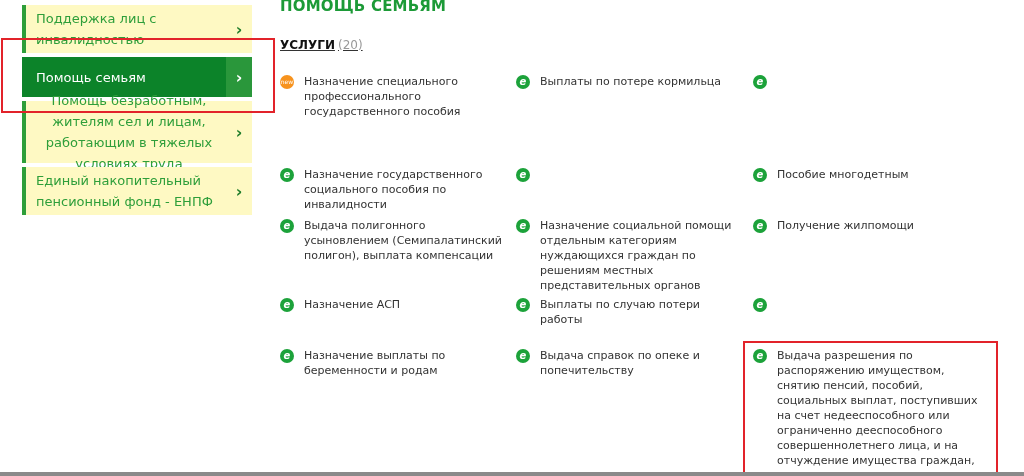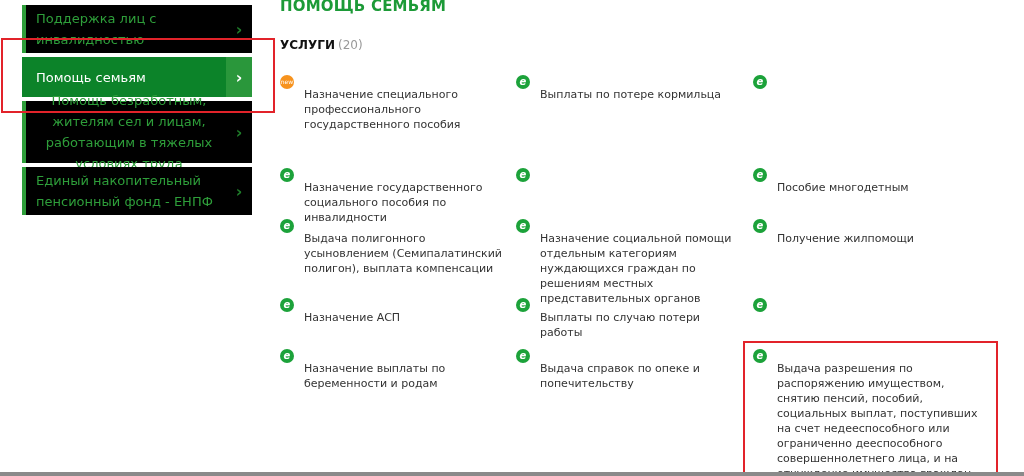--- a/index.html
+++ b/index.html
@@ -3,21 +3,21 @@
 <meta charset="utf-8">
 <style>
   * { box-sizing: border-box; margin: 0; padding: 0; }
   html, body { width: 1024px; height: 476px; overflow: hidden; background: #ffffff; }
   body { font-family: "DejaVu Sans", "Liberation Sans", sans-serif; color: #333; position: relative; }
 
   
   .sidebar { position: absolute; left: 22px; top: 0; width: 230px; }
   .side-item {
     position: relative; display: flex; align-items: center;
-    background: #000000; border-left: 4px solid #2e9e3a;
+    background: #fef9c3; border-left: 4px solid #2e9e3a;
     margin-bottom: 4px; padding: 0 30px 0 10px;
     color: #2e9e3a; font-size: 13px; line-height: 21px;
     cursor: pointer;
   }
   .side-item .label { flex: 1; }
   .side-item .chev {
     position: absolute; right: 0; top: 0; bottom: 0; width: 26px;
     display: flex; align-items: center; justify-content: center;
     font-weight: bold; font-size: 16px; color: #1f7d2a;
   }
@@ -26,38 +26,38 @@
   }
   .side-item.active .chev { background: #2a973b; color: #fff; }
 
   .red-box { position: absolute; border: 2px solid #e2232a; pointer-events: none; }
 
   
   .page-title {
     position: absolute; left: 280px; top: -3px;
     color: #1c9a37; font-weight: bold; font-size: 15px; letter-spacing: 0.2px;
   }
-  .services-head { position: absolute; left: 280px; top: 38px; font-size: 12px; }
+  .services-head { position: absolute; left: 280px; top: 38px; font-size: 12px; text-decoration: underline; }
   .services-head .hd { font-weight: bold; color: #111; }
   .services-head .cnt { color: #999; margin-left: 3px; }
 
   .svc {
     position: absolute; display: flex; align-items: flex-start;
     font-size: 11px; line-height: 15px; color: #333; cursor: pointer;
   }
   .svc .ic {
     flex: none; width: 14px; height: 14px; border-radius: 50%;
     background: #1ca23a; color: #fff; font-weight: bold; font-style: italic;
     font-size: 10px; line-height: 14px; text-align: center; margin-right: 10px; margin-top: 1px;
   }
   .svc .ic.new {
     background: #f7931e; font-style: normal; font-weight: normal;
     font-size: 6px; line-height: 14px;
   }
-  .svc .txt { display: block; margin-top: 13px; }
+  .svc .txt { display: block; }
   .bottom-line { position: absolute; left: 0; right: 0; top: 472px; height: 4px; background: #8a8a8a; }
 </style>
 </head>
 <body>
 
 <nav class="sidebar">
   <div class="side-item" style="height:48px; margin-top:5px;">
     <span class="label">Поддержка лиц с инвалидностью</span>
     <span class="chev">›</span>
   </div>

